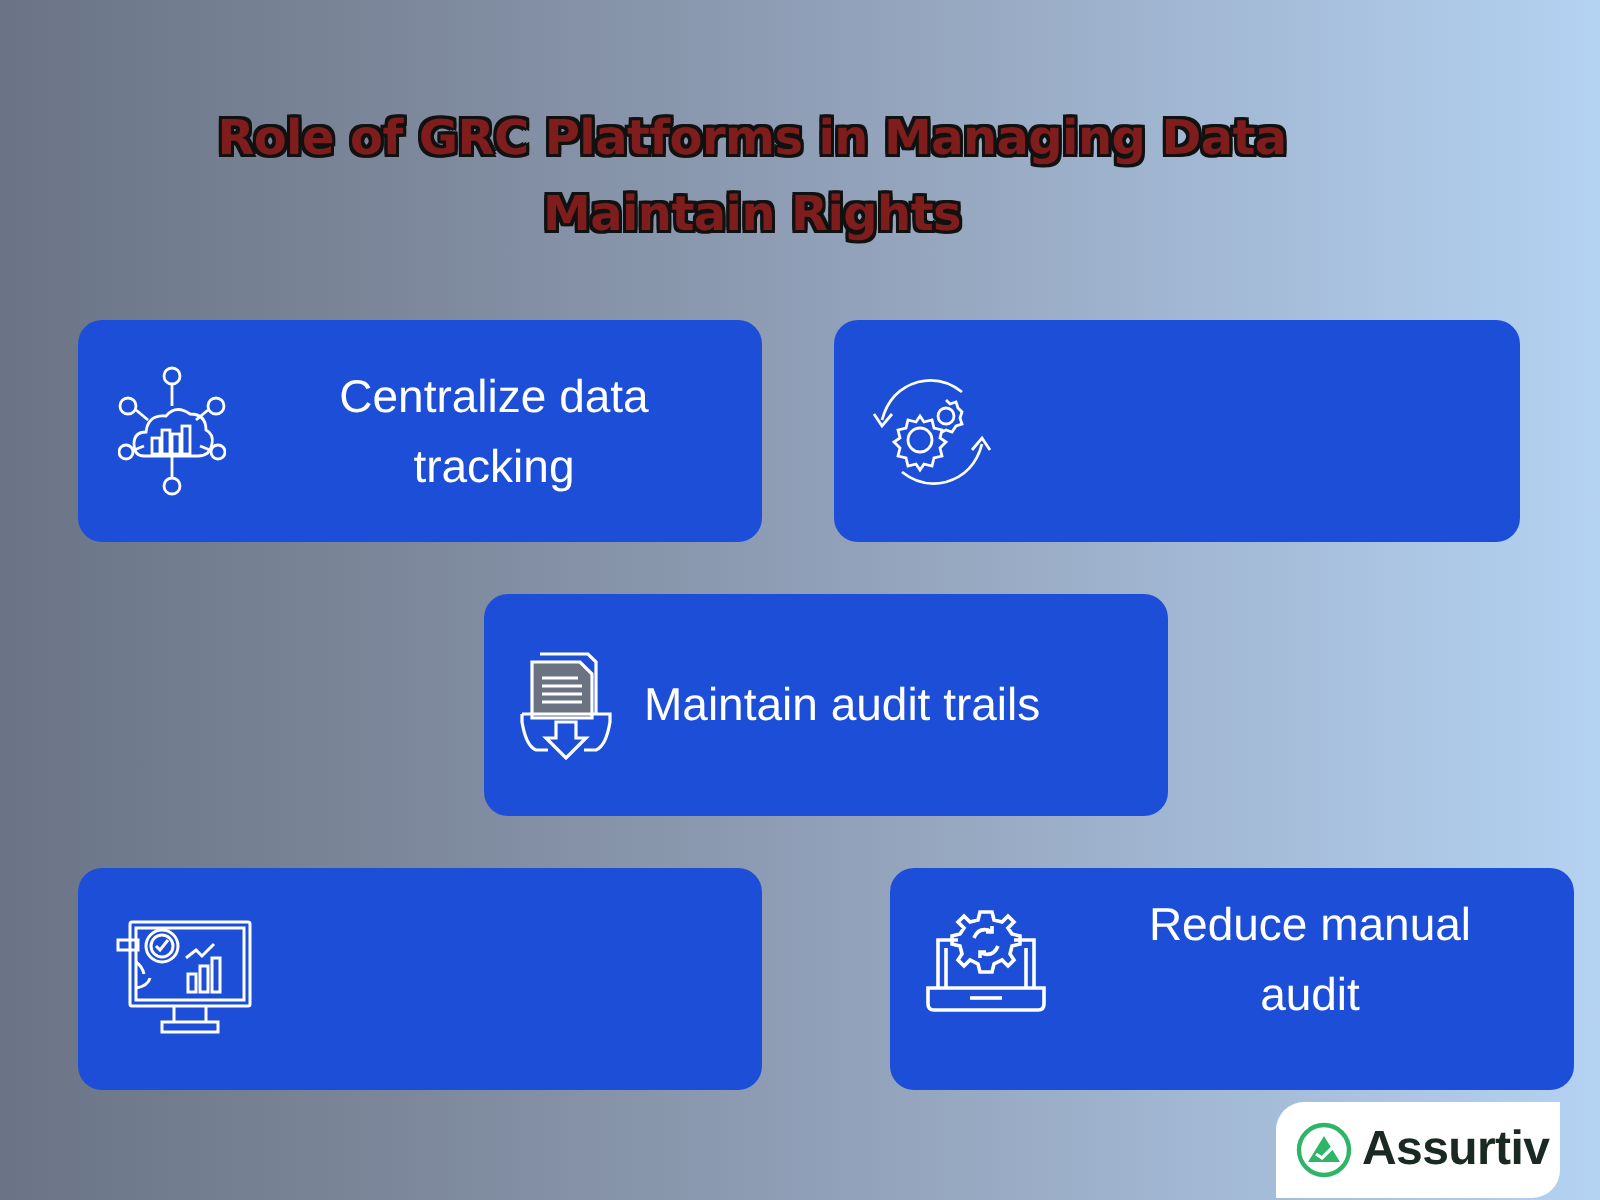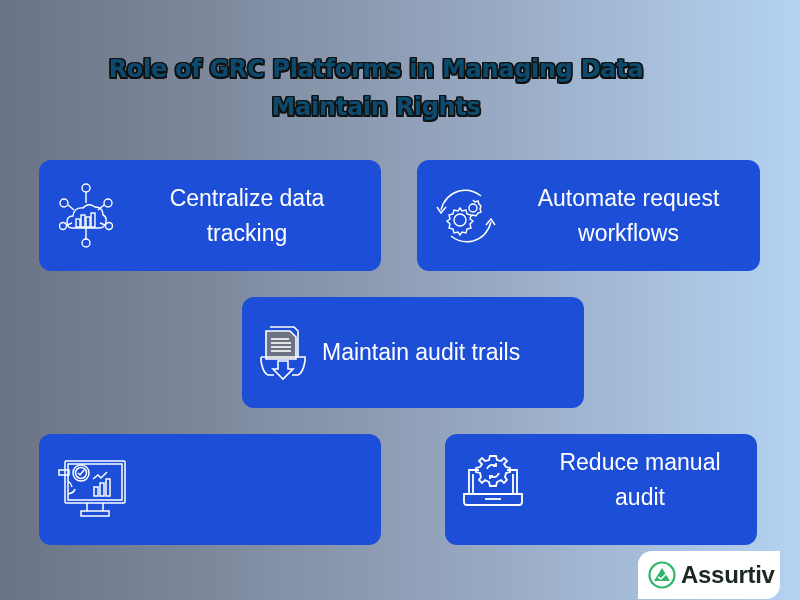--- a/index.html
+++ b/index.html
@@ -4,40 +4,40 @@
 <style>
   html, body { margin:0; padding:0; }
   body {
     width:800px; height:600px; overflow:hidden; position:relative;
     background: linear-gradient(90deg, #6a7486 0%, #7c879b 25%, #97a8c1 60%, #b4d2f2 100%);
     font-family: "Liberation Sans", "DejaVu Sans", sans-serif;
   }
   .title {
     position:absolute; left:0; top:50px; width:752px; text-align:center;
     font-family: "DejaVu Sans", sans-serif;
-    font-weight:bold; font-size:24px; line-height:38px; color:#0c4a6e;
+    font-weight:bold; font-size:24px; line-height:38px; color:#7f1d1d;
     letter-spacing:-0.3px;
     text-shadow:
       -1.5px -1.5px 0 #111, 1.5px -1.5px 0 #111, -1.5px 1.5px 0 #111, 1.5px 1.5px 0 #111,
       0 -1.5px 0 #111, 0 1.5px 0 #111, -1.5px 0 0 #111, 1.5px 0 0 #111;
   }
   .card {
     position:absolute; background:#1d4ed8; border-radius:12px;
     display:flex; align-items:center; box-sizing:border-box;
   }
   .card .icon { flex:0 0 auto; display:flex; align-items:center; justify-content:center; }
   .card .label {
     flex:1 1 auto; color:#ffffff; font-size:23px; line-height:35px; text-align:center;
     font-family: "Liberation Sans", sans-serif;
   }
   #c1 { left:39px; top:160px; width:342px; height:111px; padding-left:20px; }
   #c2 { left:417px; top:160px; width:343px; height:111px; padding-left:18px; }
   #c3 { left:242px; top:297px; width:342px; height:111px; padding-left:18px; }
   #c4 { left:39px; top:434px; width:342px; height:111px; padding-left:18px; }
-  #c5 { left:445px; top:434px; width:312px; height:111px; padding-left:18px; }
+  #c5 { left:445px; top:434px; width:342px; height:111px; padding-left:18px; }
   #c3 .label { text-align:left; padding-left:12px; }
   #c5 .label { padding-bottom:20px; }
   .logo {
     position:absolute; left:638px; top:532px; width:142px; height:48px;
     background:#ffffff; border-radius:14px 0 14px 0;
     display:flex; align-items:center; box-sizing:border-box; padding-left:10px;margin-top:19px;
   }
   .logo .mark { width:28px; height:28px; }
   .logo .name {
     font-family:"Liberation Sans", sans-serif; font-size:24px; font-weight:bold;
@@ -85,24 +85,20 @@
     <svg width="62" height="56" viewBox="0 0 62 56" fill="none" stroke="#fff" stroke-width="1.4">
       <path d="M46 8 Q36 0 24 3 Q10 7 6 22"></path>
       <path d="M2 19 L6 25 L11 19"></path>
       <path d="M16 48 Q26 56 38 53 Q52 49 56 34"></path>
       <path d="M51 37 L56 31 L60 37"></path>
       <circle cx="25" cy="32" r="6"></circle>
       <path d="M25 20 L27 23 L31 22 L32 26 L36 27 L35 31 L38 33 L35 36 L36 40 L32 41 L31 45 L27 44 L25 47 L23 44 L19 45 L18 41 L14 40 L15 36 L12 33 L15 31 L14 27 L18 26 L19 22 L23 23 Z"></path>
       <circle cx="38" cy="20" r="4"></circle>
       <path d="M38 12 L40 14 L43 13 L44 16 L46 18 L45 21 L46 24 L43 25 L41 28 L38 27 L36 28"></path>
     </svg>
-  </div>
-  <div class="label">
-    <div>Automate request</div>
-    <div>workflows</div>
   </div>
 </div>
 
 <div class="card" id="c3">
   <div class="icon">
     <svg width="50" height="60" viewBox="0 0 50 60" fill="none" stroke="#fff" stroke-width="1.6">
       <path d="M10 4 L34 4 L38 8 L38 34"></path>
       <path d="M6 8 L30 8 L36 14 L36 36 L6 36 Z" fill="#6b7282"></path>
       <line x1="11" y1="16" x2="29" y2="16"></line>
         <line x1="11" y1="20" x2="31" y2="20"></line>

